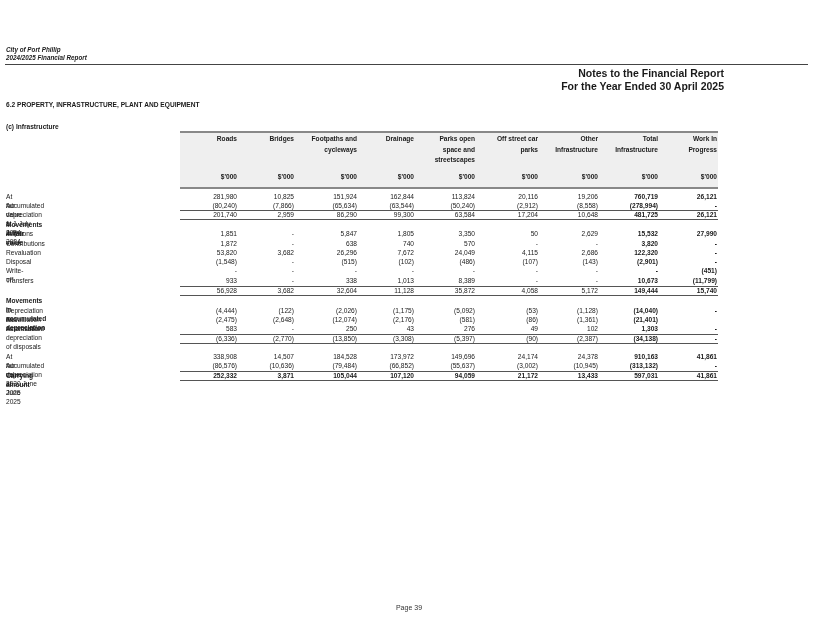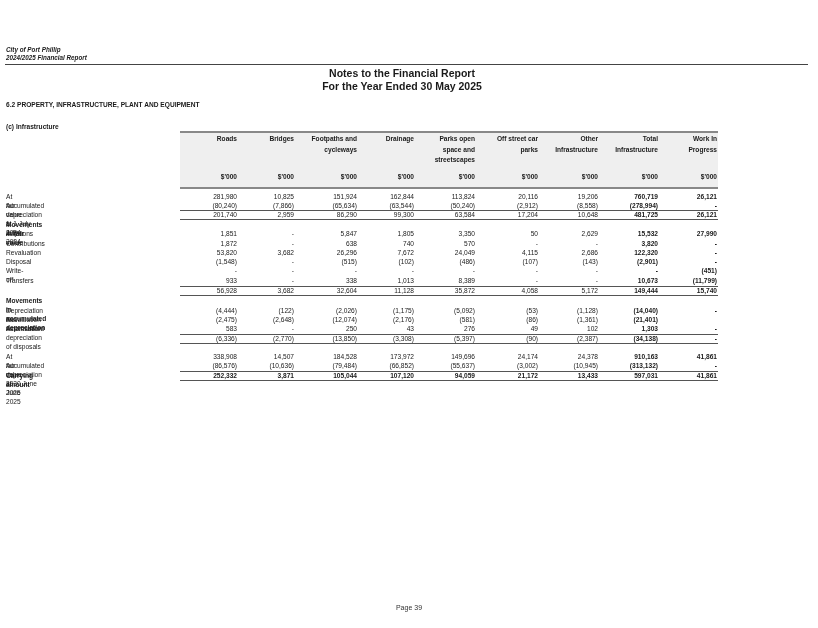--- a/index.html
+++ b/index.html
@@ -1,19 +1,19 @@
 <!DOCTYPE html>
 <html><head>
 <meta charset="utf-8">
 <style>
   html, body { margin: 0; padding: 0; background: #ffffff; }
   body { width: 818px; height: 628px; position: relative; overflow: hidden; font-family: "Liberation Sans", sans-serif; color: #1a1a1a; }
   .org { position: absolute; left: 6px; top: 46px; font-size: 6.3px; font-weight: bold; font-style: italic; line-height: 8px; }
   .hr-top { position: absolute; left: 5px; top: 64px; width: 803px; height: 0; border-top: 1px solid #444; }
-  .title { position: absolute; left: 0; width: 724px; text-align: center; font-weight: bold; font-size: 10.5px; margin-left: 40px; }
+  .title { position: absolute; left: 0; width: 724px; text-align: right; font-weight: bold; font-size: 10.5px; }
   .t1 { top: 67px; } .t2 { top: 80px; }
   .section { position: absolute; left: 6px; top: 101px; font-size: 6.6px; font-weight: bold; }
   .subsection { position: absolute; left: 6px; top: 123px; font-size: 6.6px; font-weight: bold; }
 
   .table { position: absolute; left: 0; top: 0; }
   .hdr-band { position: absolute; left: 180px; top: 131px; width: 538px; height: 54px; background: #efefef; border-top: 2px solid #888; border-bottom: 2px solid #888; }
   .colhdr { position: absolute; top: 134px; font-size: 6.6px; font-weight: bold; text-align: right; line-height: 10.5px; white-space: pre-line; }
   .unit { position: absolute; top: 173px; font-size: 6.6px; font-weight: bold; text-align: right; }
 
   .label { position: absolute; left: 6px; font-size: 6.6px; line-height: 9px; }
@@ -26,21 +26,21 @@
 </style>
 </head>
 <body>
 
 <div class="org">
   <div>City of Port Phillip</div>
   <div>2024/2025 Financial Report</div>
 </div>
 <div class="hr-top"></div>
 <div class="title t1">Notes to the Financial Report</div>
-<div class="title t2">For the Year Ended 30 May 2025</div>
+<div class="title t2">For the Year Ended 30 April 2025</div>
 <div class="section">6.2 PROPERTY, INFRASTRUCTURE, PLANT AND EQUIPMENT</div>
 <div class="subsection">(c) Infrastructure</div>
 
 <div class="hdr-band"></div>
 <div id="table" class="table">
     <div class="colhdr" style="left: 157px; width: 80px;">Roads</div>
     <div class="unit" style="left: 177px; width: 60px;">$'000</div>
     <div class="colhdr" style="left: 214px; width: 80px;">Bridges</div>
     <div class="unit" style="left: 234px; width: 60px;">$'000</div>
     <div class="colhdr" style="left: 277px; width: 80px;">Footpaths and

